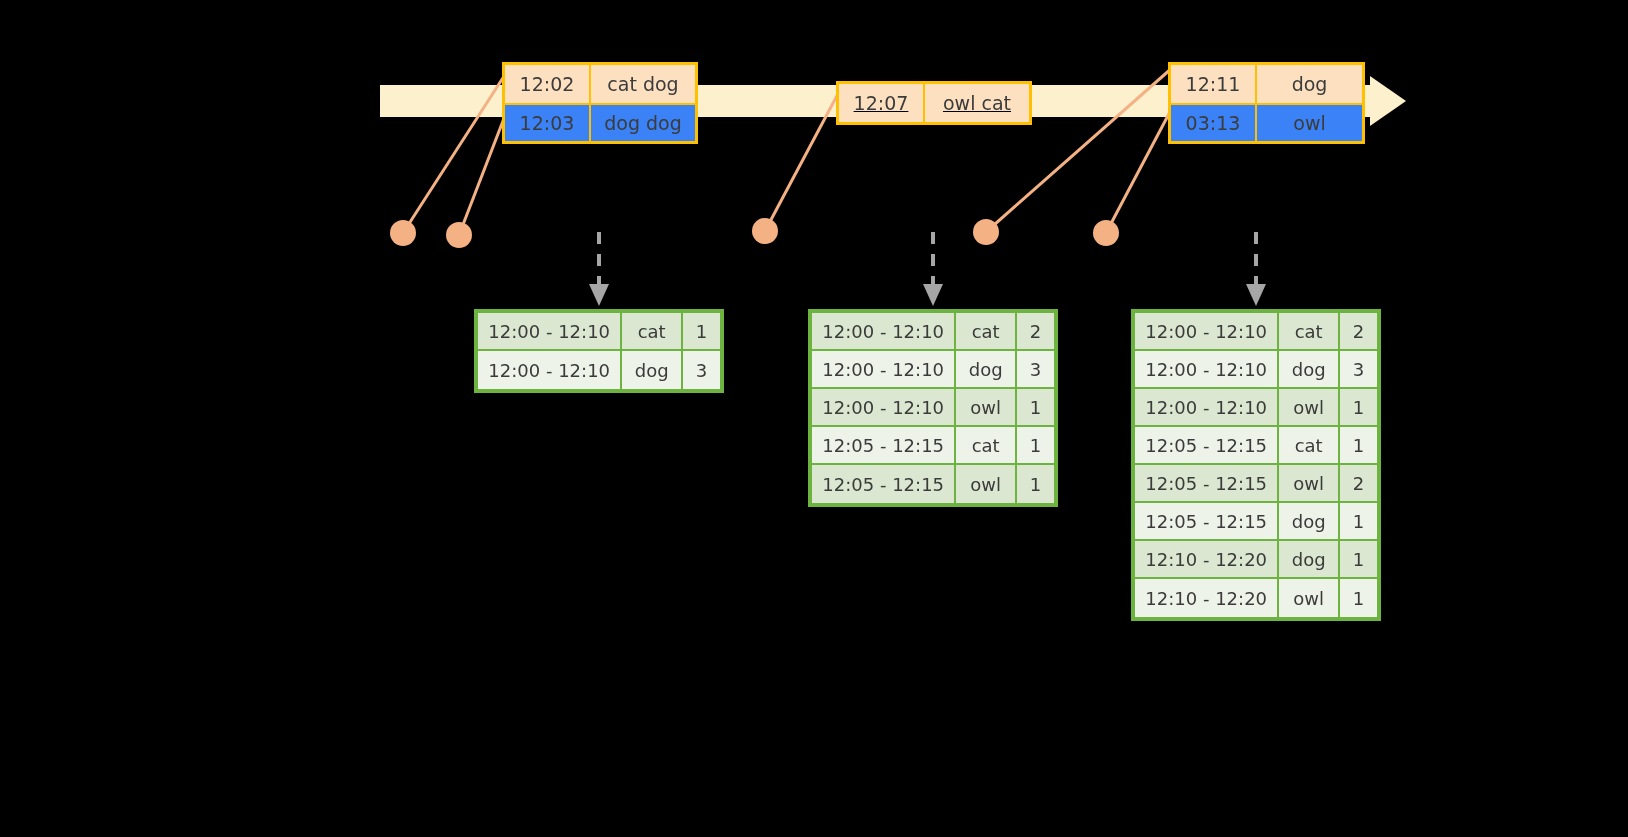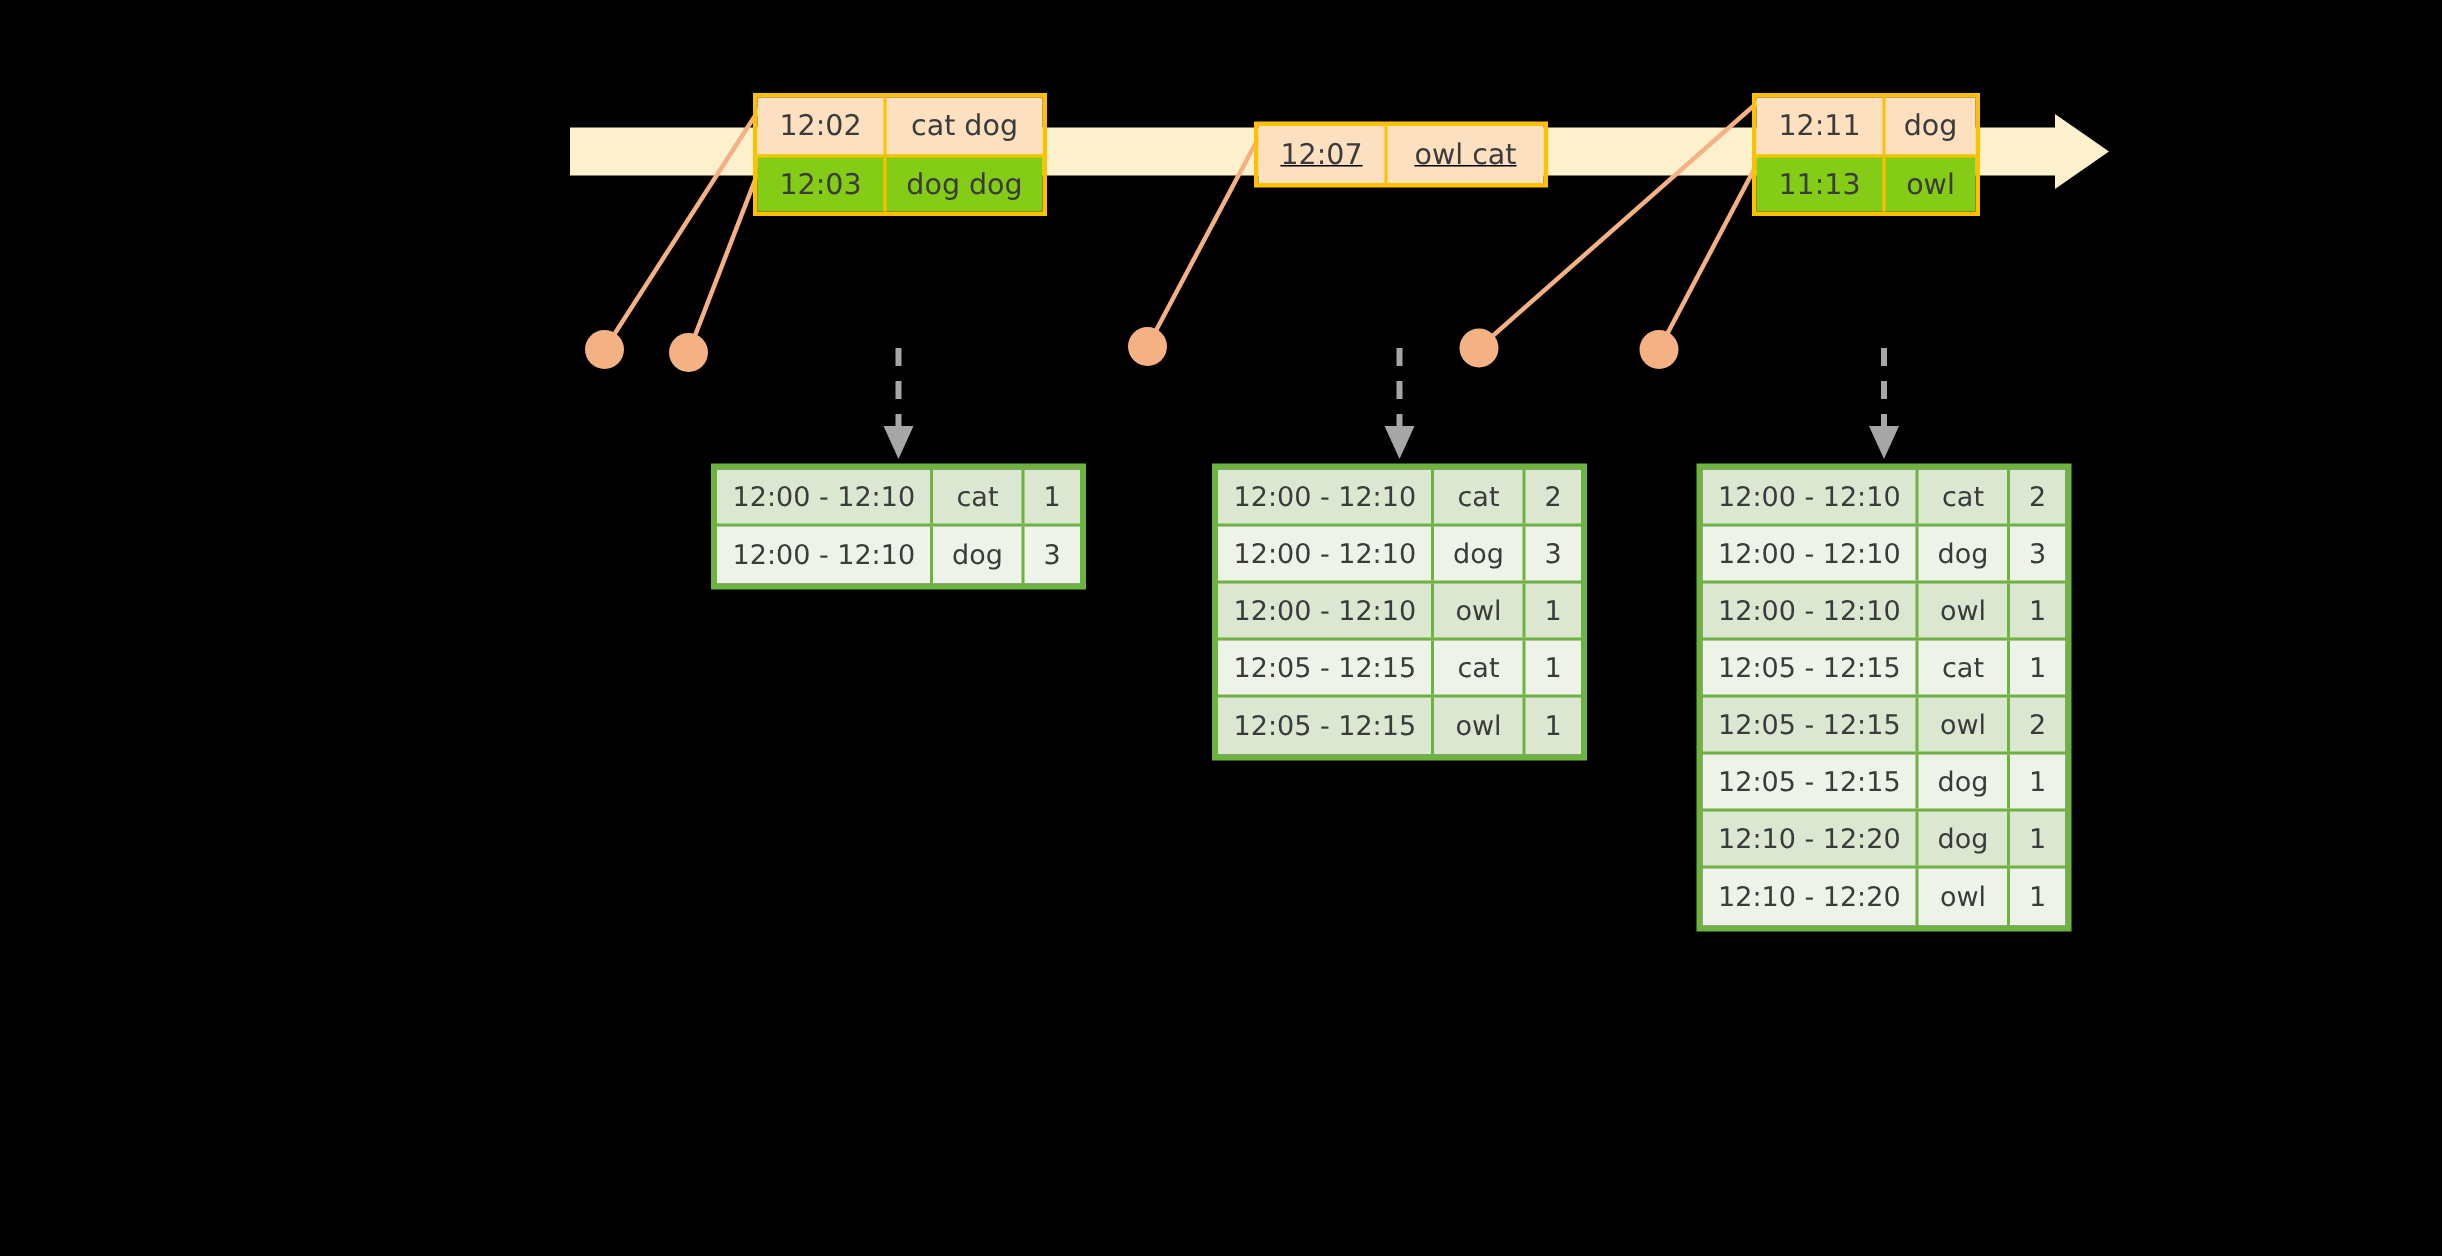--- a/index.html
+++ b/index.html
@@ -46,21 +46,21 @@
   }
   .evt-row {
     display: flex;
     height: 38px;
     box-sizing: border-box;
   }
   .evt-row + .evt-row {
     border-top: 2px solid #ffc000;
   }
   .evt-row.shade-a { background: #fde0c0; }
-  .evt-row.shade-b { background: #84cc16; }
+  .evt-row.shade-b { background: #3b82f6; }
   .evt-time {
     width: 86px;
     border-right: 2px solid #ffc000;
     display: flex;
     align-items: center;
     justify-content: center;
     font-size: 19px;
     color: #3b3b3b;
     box-sizing: border-box;
   }
@@ -71,21 +71,21 @@
     justify-content: center;
     font-size: 19px;
     color: #3b3b3b;
     box-sizing: border-box;
     padding: 0 10px;
     white-space: nowrap;
   }
 
   #evt1 { left: 502px; top: 62px; width: 196px; }
   #evt2 { left: 836px; top: 81px; width: 196px; text-decoration: underline; }
-  #evt3 { left: 1168px; top: 62px; width: 152px; }
+  #evt3 { left: 1168px; top: 62px; width: 197px; }
 
   
   .dot {
     position: absolute;
     width: 26px;
     height: 26px;
     border-radius: 50%;
     background: #f4b183;
   }
   #connectors {
@@ -171,21 +171,21 @@
       <div class="evt-words">owl cat</div>
     </div>
   </div>
 
   <div class="evt" id="evt3">
     <div class="evt-row shade-a">
       <div class="evt-time">12:11</div>
       <div class="evt-words">dog</div>
     </div>
     <div class="evt-row shade-b">
-      <div class="evt-time">11:13</div>
+      <div class="evt-time">03:13</div>
       <div class="evt-words">owl</div>
     </div>
   </div>
 
   <div id="dots-layer">
       <div class="dot" style="left: 390px; top: 220px; background: rgb(244, 177, 131);"></div>
       <div class="dot" style="left: 446px; top: 222px; background: rgb(244, 177, 131);"></div>
       <div class="dot" style="left: 752px; top: 218px; background: rgb(244, 177, 131);"></div>
       <div class="dot" style="left: 973px; top: 219px; background: rgb(244, 177, 131);"></div>
       <div class="dot" style="left: 1093px; top: 220px; background: rgb(244, 177, 131);"></div>

